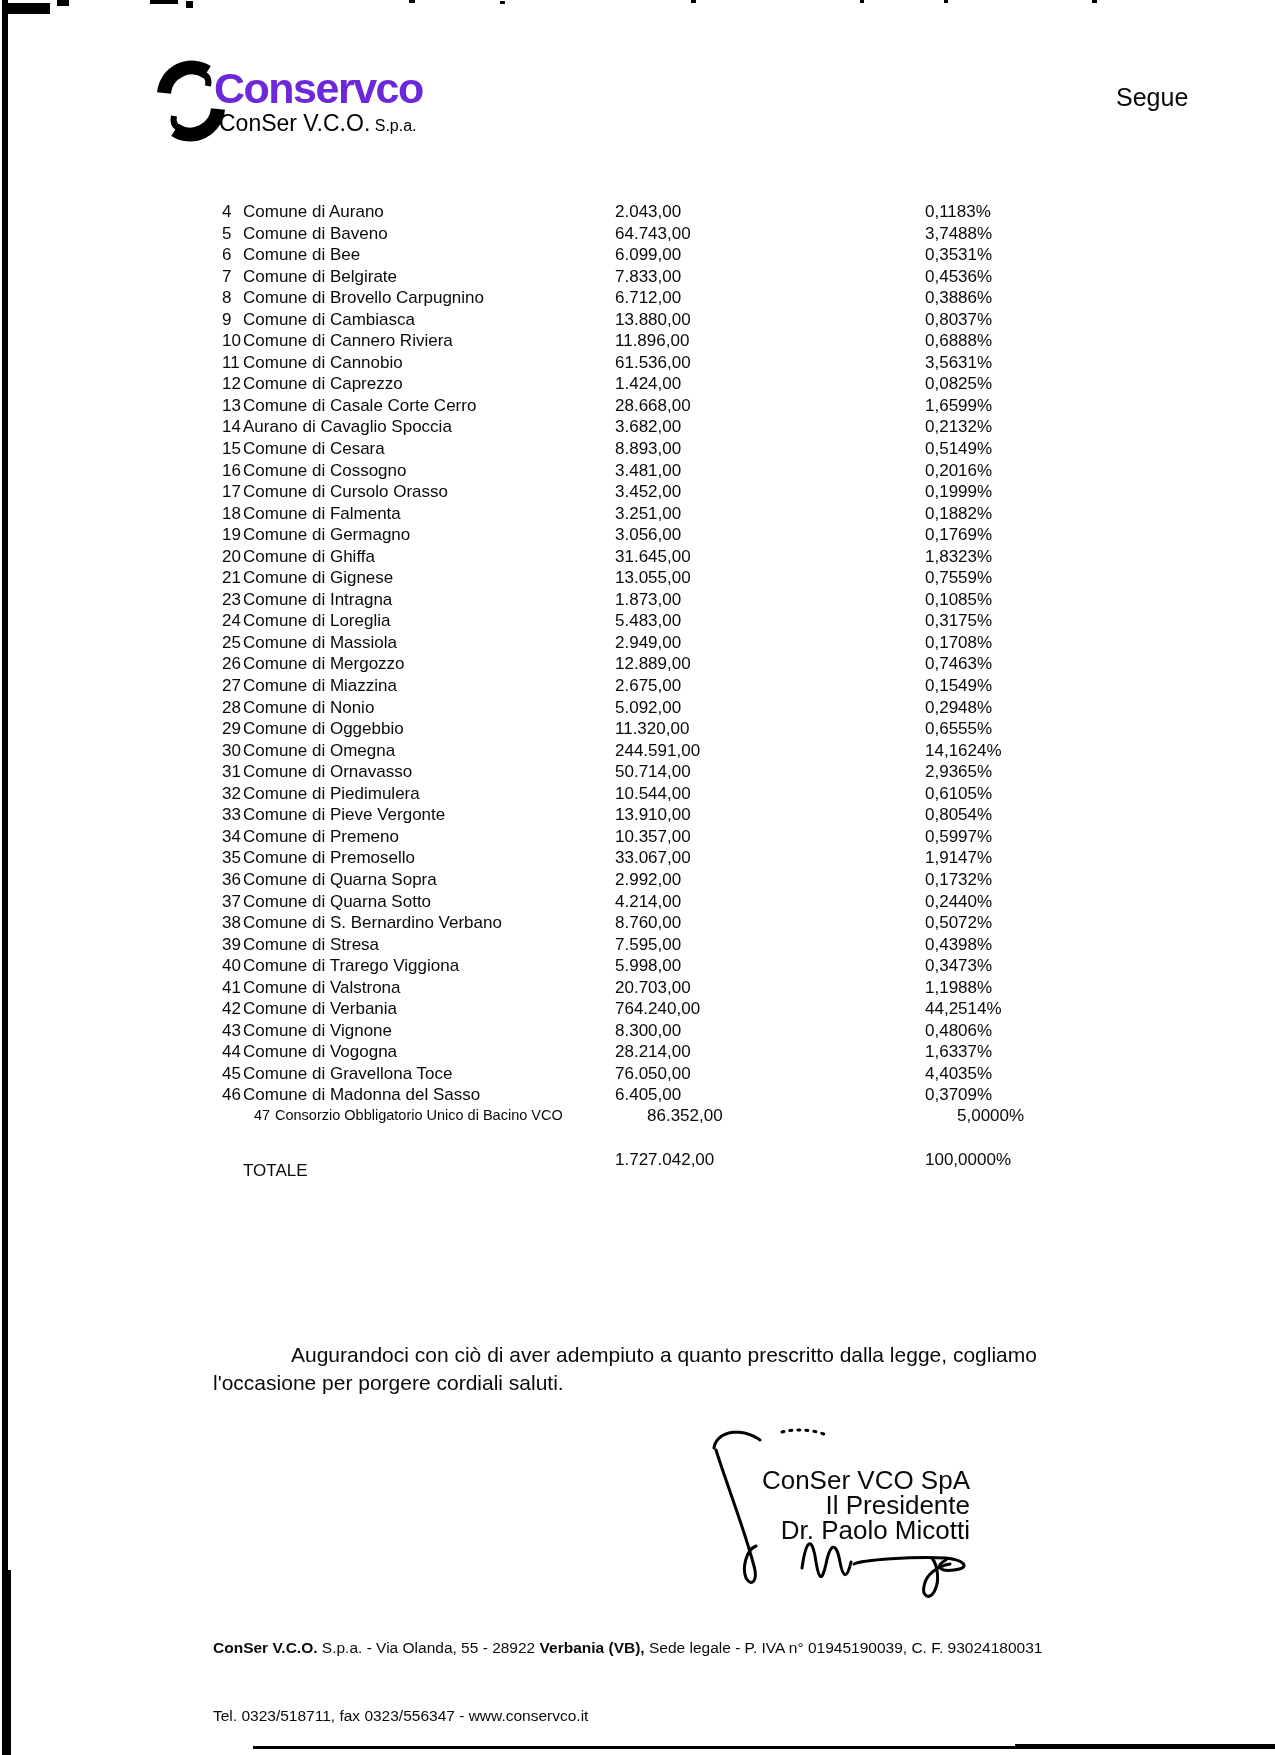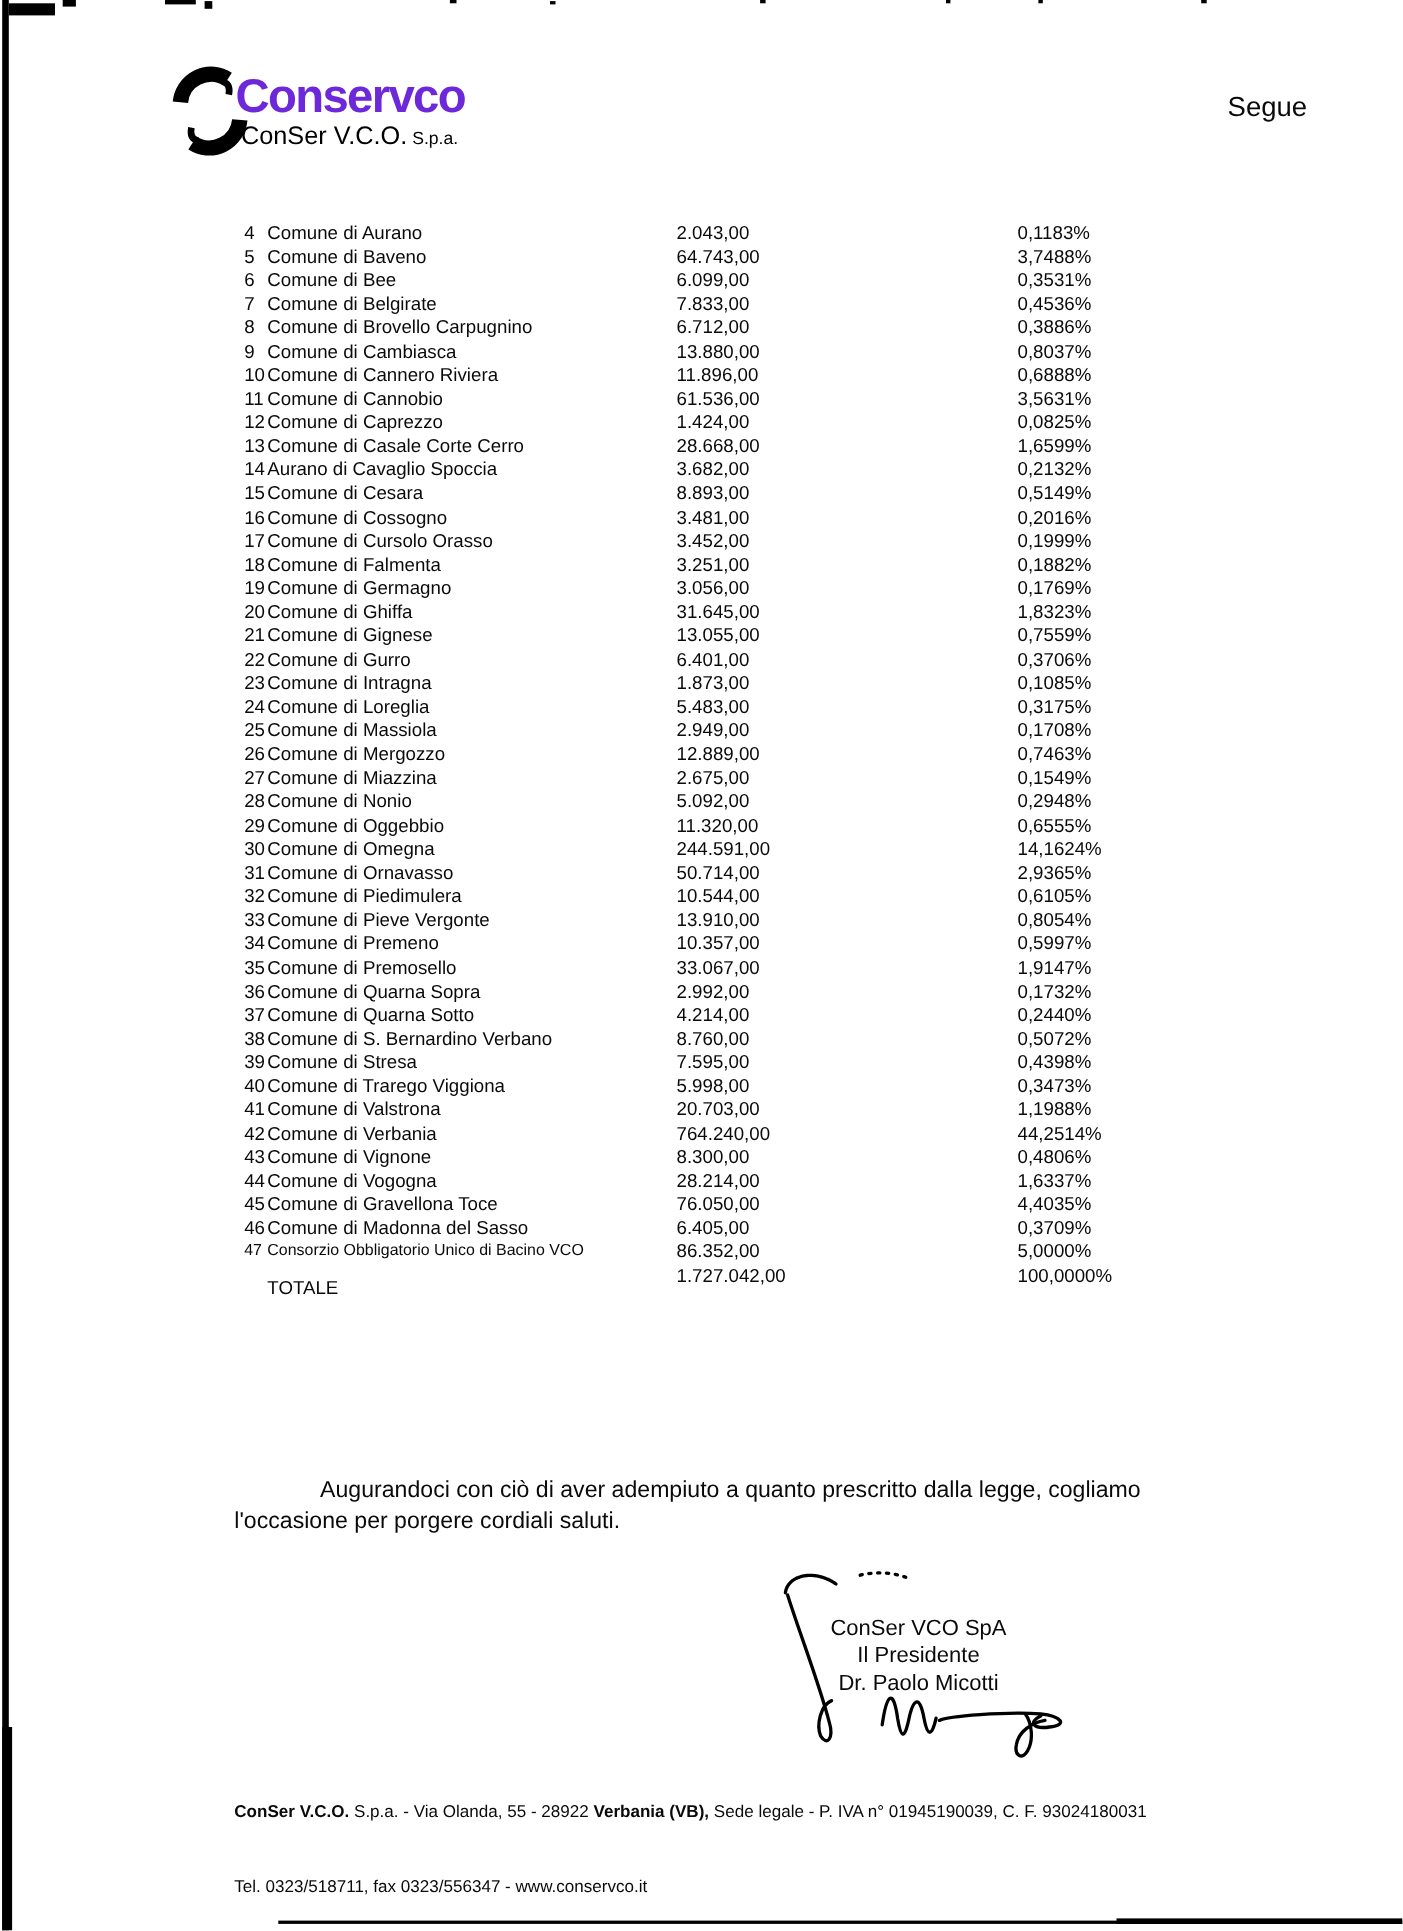--- a/index.html
+++ b/index.html
@@ -35,35 +35,35 @@
   .segue { left: 1116px; top: 83px; font-size: 25px; }
 
   
   .table { left: 222px; top: 202px; width: 830px; }
   .row { position: relative; height: 21.55px; font-size: 17px; white-space: nowrap; }
   .row span { position: absolute; top: 0; }
   .row .num  { left: 0; }
   .row .name { left: 21px; }
   .row .val  { left: 393px; text-align: center; }
   .row .pct  { left: 703px; }
-  .row.small { font-size: 14.5px; padding-top: 2px; height: 19.55px; }
+  .row.small { font-size: 14.5px; padding-top: 2px; height: 19.55px; margin-left: 32px; }
   .row.small .val, .row.small .pct { font-size: 17px; top: -1px; }
   .row.total .name { left: 21px; margin-top: 11px; }
 
   
   .closing {
     left: 213px; top: 1341px; width: 868px;
     font-size: 21px; line-height: 28px;
     text-indent: 78px;
   }
 
   
   .sig-block {
     left: 700px; top: 1468px; width: 270px;
-    text-align: center; font-size: 20px; line-height: 25px;
+    text-align: right; font-size: 26px; line-height: 25px;
   }
   .sig-svg { left: 632px; top: 1418px; pointer-events: none; }
 
   
   .footer {
     left: 213px; top: 1592px;
     font-size: 15.5px; line-height: 22.5px;
     white-space: pre-wrap;
   }
   .footer .b, .b { font-weight: bold; }
@@ -222,26 +222,20 @@
       <span class="pct">1,8323%</span>
     </div>
 
     <div class="row">
       <span class="num">21</span>
       <span class="name">Comune di Gignese</span>
       <span class="val">13.055,00</span>
       <span class="pct">0,7559%</span>
     </div>
 
-    <div class="row">
-      <span class="num">22</span>
-      <span class="name">Comune di Gurro</span>
-      <span class="val">6.401,00</span>
-      <span class="pct">0,3706%</span>
-    </div>
 
     <div class="row">
       <span class="num">23</span>
       <span class="name">Comune di Intragna</span>
       <span class="val">1.873,00</span>
       <span class="pct">0,1085%</span>
     </div>
 
     <div class="row">
       <span class="num">24</span>

